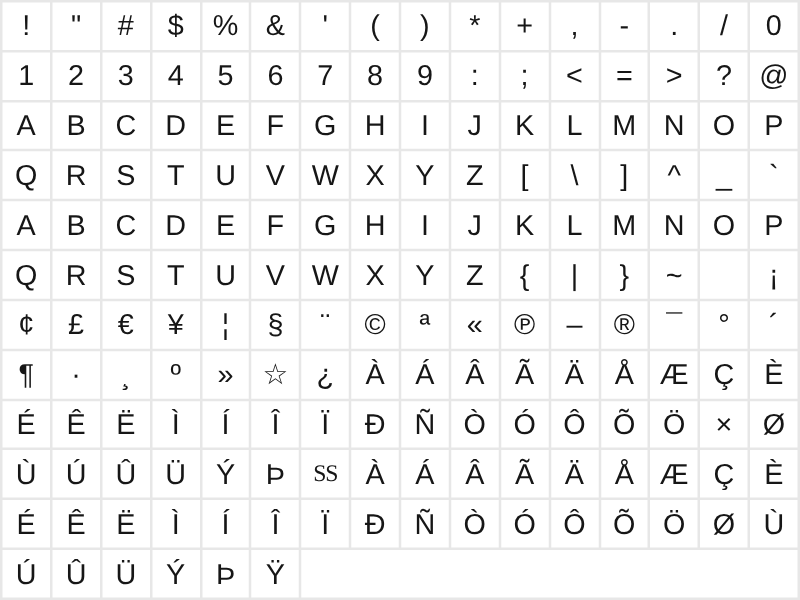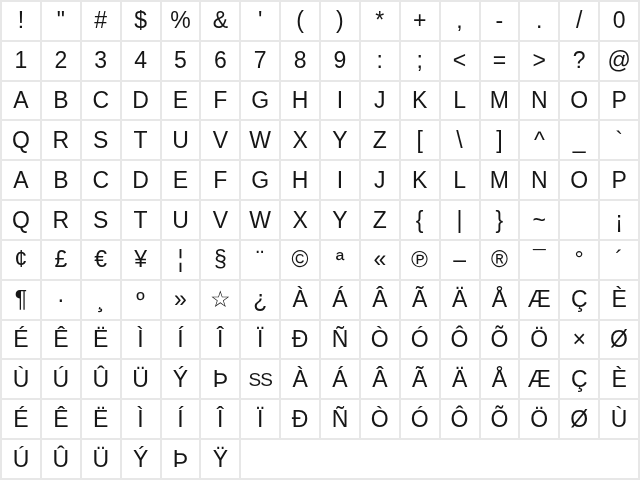--- a/index.html
+++ b/index.html
@@ -32,20 +32,21 @@
     font-weight: 300;
     font-size: 23px;
     line-height: 1;
     color: #161616;
     user-select: none;
     overflow: hidden;
   }
   .cell.small-pair {
     font-size: 19px;
     letter-spacing: -1px;
+    font-family: Liberation Serif, serif;
   }
   .empty-region {
     grid-column: 7 / -1;
     background: #ffffff;
   }
 </style>
 </head>
 <body>
 
 <div class="char-grid">

